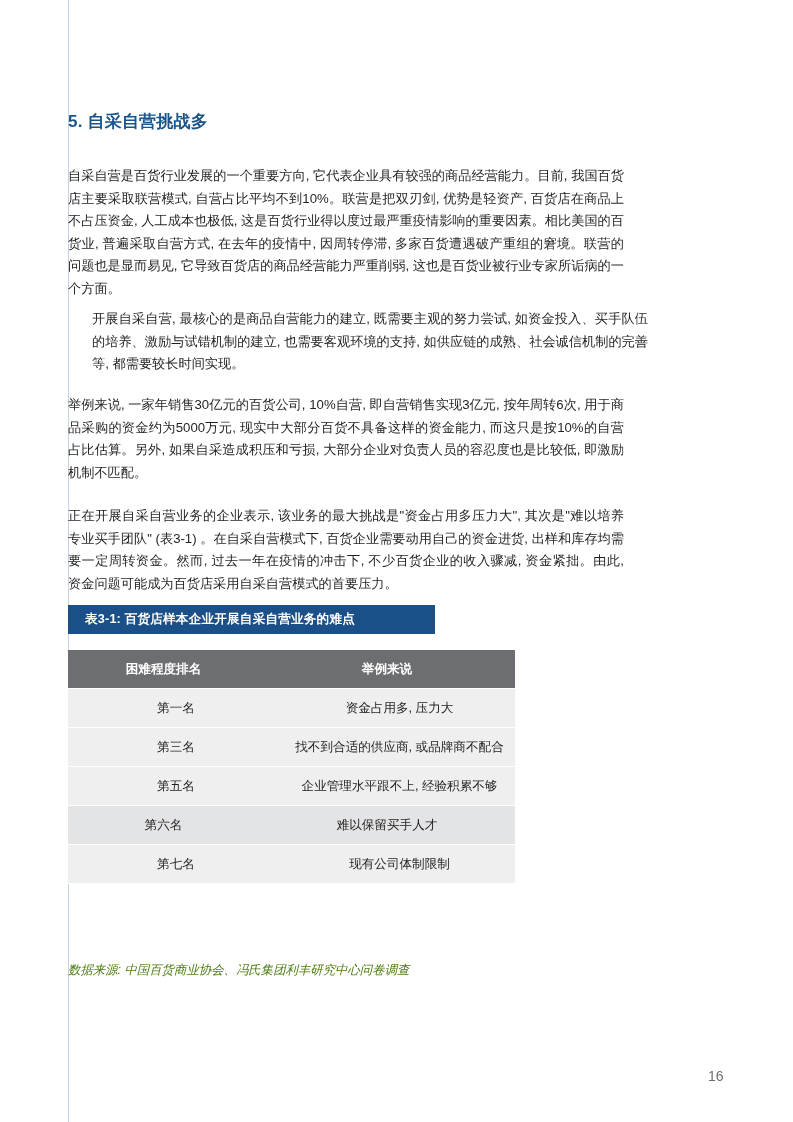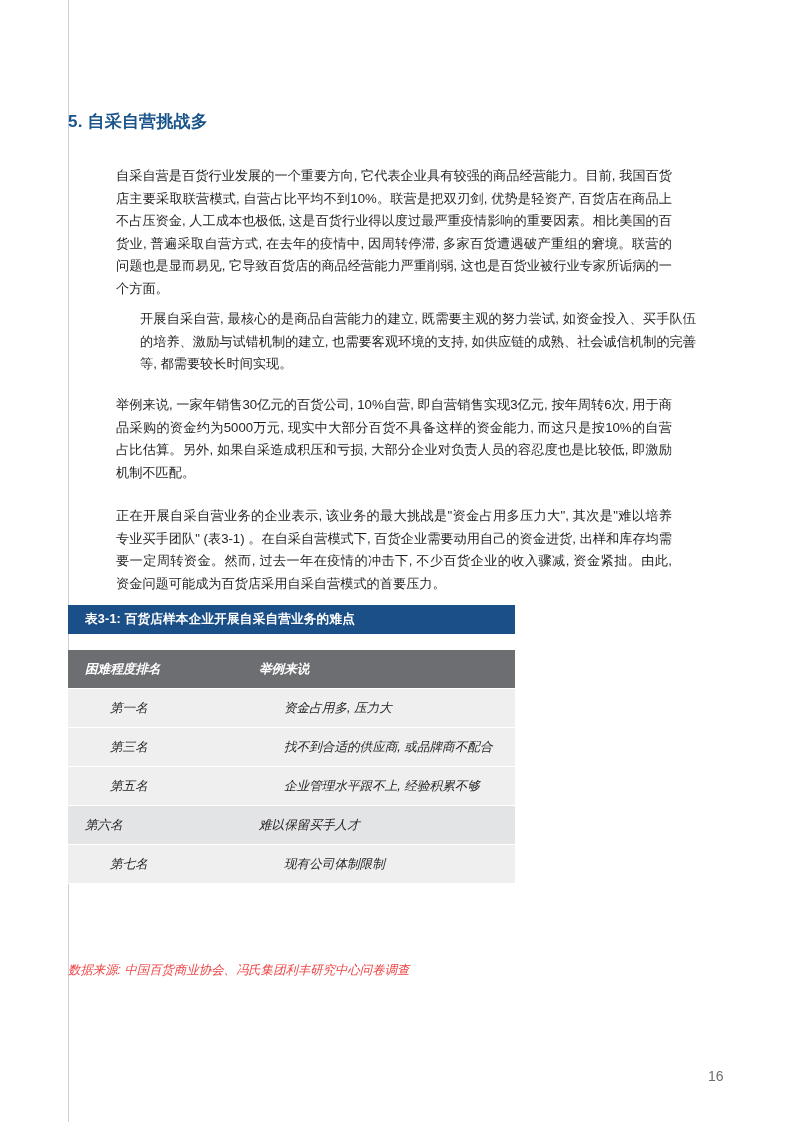--- a/index.html
+++ b/index.html
@@ -48,32 +48,31 @@
   }
   .body-text {
     position: absolute;
     left: 0px;
     width: 556px;
     font-size: 13.2px;
     line-height: 22.5px;
     color: #231f20;
     text-align: justify;
     text-justify: inter-character;
-    padding-left: 48px;
   }
   #para-0 { top: 152px; }
   #para-1 { top: 295px; margin-left: 24px; }
   #para-2 { top: 382px; margin-top: 12px; }
   #para-3 { top: 492px; }
 
   .table-caption {
     position: absolute;
     left: 0px;
     top: 605px;
-    width: 447px;
+    width: 367px;
     height: 29px;
     background: #1b4f87;
     color: #ffffff;
     font-size: 12.6px;
     font-weight: bold;
     line-height: 29px;
     padding-left: 17px;
     box-sizing: border-box;
     letter-spacing: 0.2px;
   }
@@ -83,43 +82,42 @@
     left: 0px;
     top: 650px;
     width: 447px;
     border-collapse: collapse;
     font-size: 12.6px;
     color: #231f20;
   }
   .data-table th, .data-table td {
     height: 38px;
     padding: 0 0 0 17px;
-    text-align: left;
+    text-align: center;
     font-weight: normal;
     vertical-align: middle;
     border-bottom: 1px solid #ffffff;
-    font-style: italic;
   }
   .data-table th {
     background: #6d6e71;
     color: #ffffff;
     font-weight: bold;
     font-size: 12.6px;
   }
   .data-table td:first-child { width: 132px; }
   .data-table tr.row-even td { background: #efefef; padding-left: 42px; }
   .data-table tr.row-odd td  { background: #e3e4e5; }
 
   .source-note {
     position: absolute;
     left: 0px;
     top: 962px;
     font-size: 12.4px;
     font-style: italic;
-    color: #ef4444;
+    color: #4d7c0f;
   }
   .page-number {
     position: absolute;
     left: 640px;
     top: 1068px;
     font-size: 14px;
     color: #6d6e71;
   }
 </style>
 </head>

